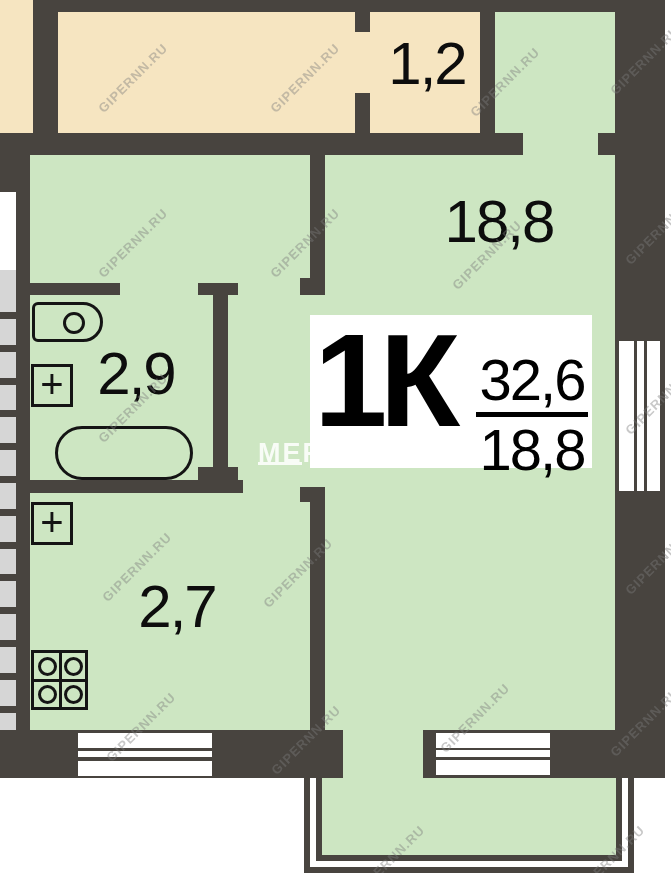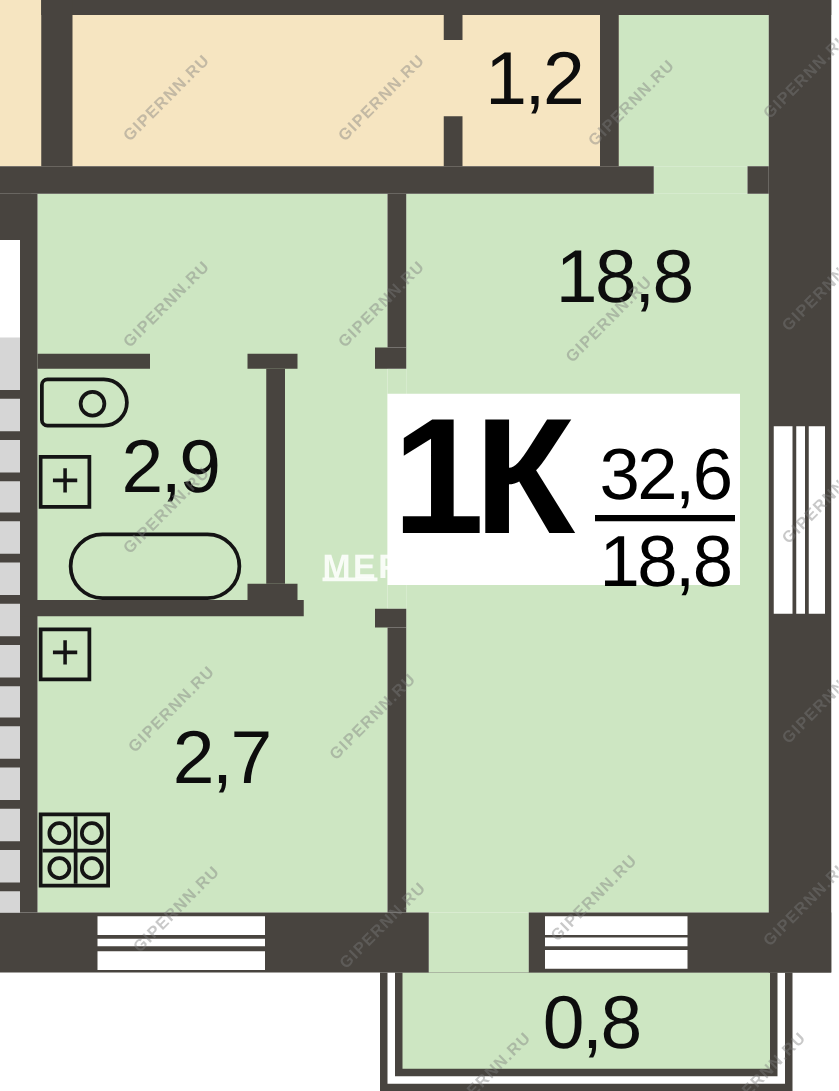--- a/index.html
+++ b/index.html
@@ -139,21 +139,20 @@
     <div class="circle" style="left:4px;top:4px;width:19px;height:19px;"></div>
     <div class="circle" style="left:30px;top:4px;width:19px;height:19px;"></div>
     <div class="circle" style="left:4px;top:32px;width:19px;height:19px;"></div>
     <div class="circle" style="left:30px;top:32px;width:19px;height:19px;"></div>
   </div>
 
   <span class="room-label" style="left:427px;top:63px;">1,2</span>
   <span class="room-label" style="left:136px;top:373px;">2,9</span>
   <span class="room-label" style="left:177px;top:606px;">2,7</span>
   <span class="room-label" style="left:499px;top:221px;">18,8</span>
-  <span class="room-label" style="left:473px;top:818px;">0,8</span>
 
   <div id="agency-name">МЕРИДИАН</div>
   <div id="agency-underline"></div>
 
   <div id="wm-layer">
       <span class="wm" style="left: 133px; top: 78px;">GIPERNN.RU</span>
       <span class="wm" style="left: 305px; top: 78px;">GIPERNN.RU</span>
       <span class="wm" style="left: 505px; top: 82px;">GIPERNN.RU</span>
       <span class="wm" style="left: 645px; top: 60px;">GIPERNN.RU</span>
       <span class="wm" style="left: 133px; top: 243px;">GIPERNN.RU</span>

